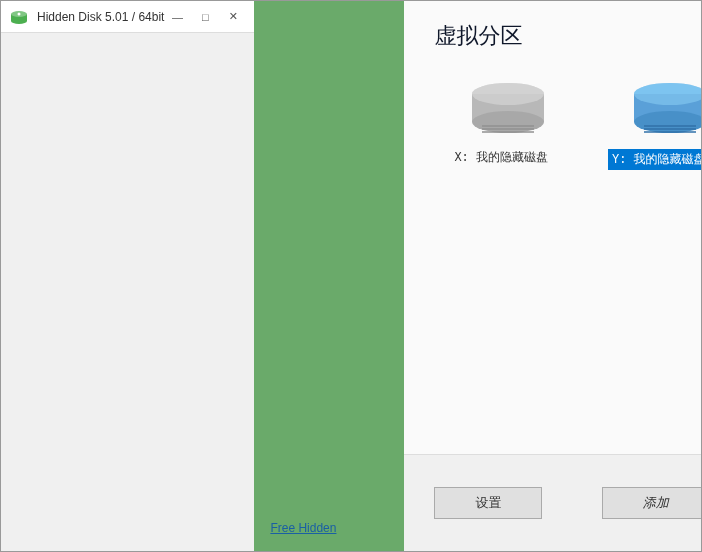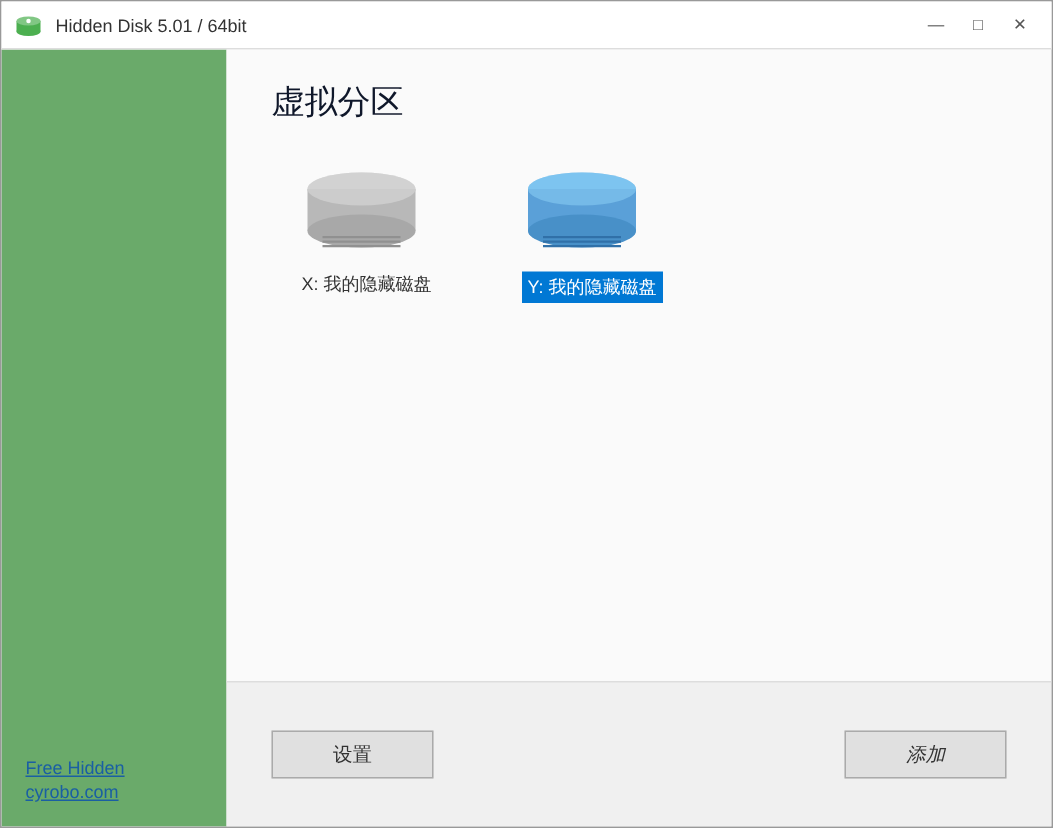--- a/index.html
+++ b/index.html
@@ -15,21 +15,21 @@
       font-family: 'Microsoft YaHei', 'SimHei', sans-serif;
       overflow: hidden;
     }
 
     .window {
       width: 702px;
       height: 552px;
       background: #f0f0f0;
       border: 1px solid #999;
       display: flex;
-      flex-direction: column;
+      flex-direction: row;
     }
 
     .title-bar {
       height: 32px;
       background: #ffffff;
       display: flex;
       align-items: center;
       padding: 0 8px;
       border-bottom: 1px solid #ddd;
       justify-content: space-between;
@@ -125,23 +125,24 @@
     .disk-container {
       display: flex;
       gap: 60px;
       align-items: flex-start;
       padding-left: 20px;
     }
 
     .disk-item {
       display: flex;
       flex-direction: column;
-      align-items: flex-start;
+      align-items: flex-end;
       gap: 8px;
       cursor: pointer;
+      font-family: Liberation Mono, monospace;
     }
 
     .disk-icon {
       width: 80px;
       height: 60px;
       display: flex;
       align-items: center;
       justify-content: center;
     }
 
@@ -209,21 +210,20 @@
       <button class="window-control">□</button>
       <button class="window-control close">✕</button>
     </div>
   </div>
 
   <div class="content-area">
 
     <div class="sidebar">
       <div class="sidebar-links">
         <a class="sidebar-link" href="#">Free Hidden</a>
-        <a class="sidebar-link" href="#">cyrobo.com</a>
       </div>
     </div>
 
     <div style="flex:1; display:flex; flex-direction:column;">
 
       <div class="main-content">
         <div class="page-title">虚拟分区</div>
 
         <div class="disk-container">
 

